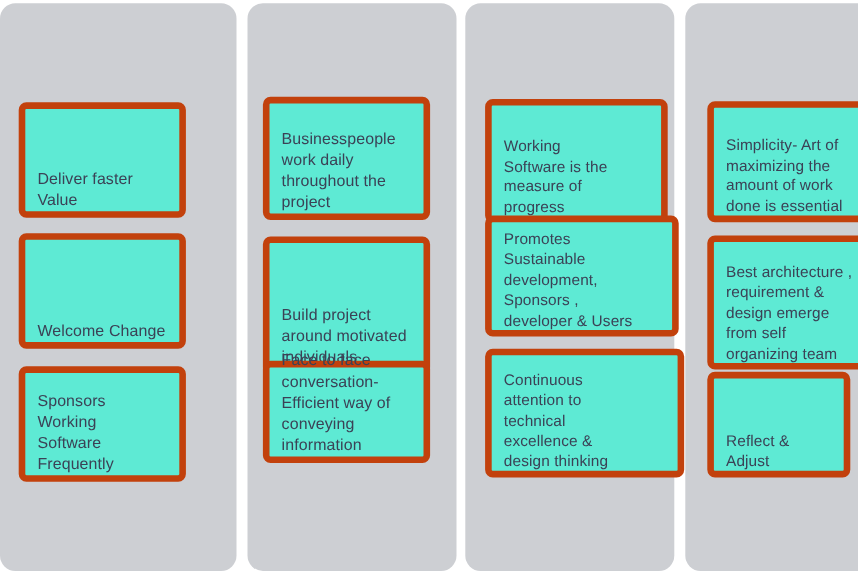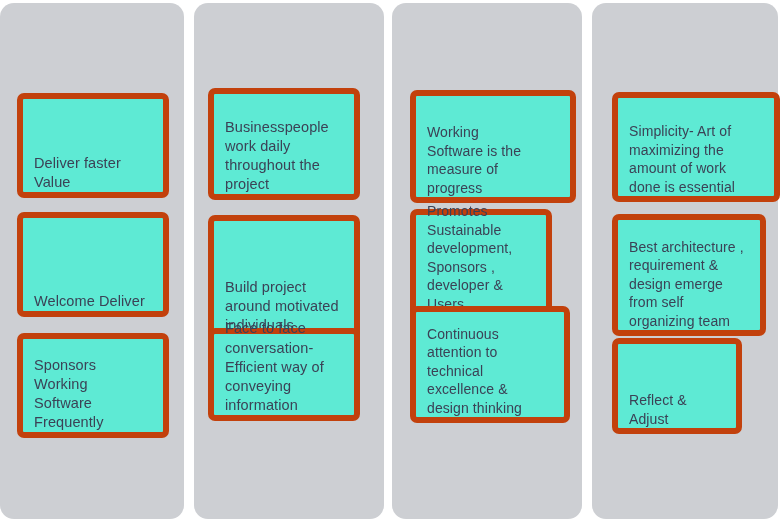--- a/index.html
+++ b/index.html
@@ -25,21 +25,21 @@
 
   .column {
     background: #cdcfd3;
     border-radius: 14px;
     position: relative;
     box-sizing: border-box;
     flex: 0 0 auto;
   }
 
   
-  .col-1 { width: 184px; height: 516px; margin-left: 0px;  margin-top: 3px; padding-left: 28px; }
+  .col-1 { width: 215px; height: 516px; margin-left: 0px;  margin-top: 3px; padding-left: 28px; }
   .col-2 { width: 190px; height: 516px; margin-left: 10px; margin-top: 3px; }
   .col-3 { width: 190px; height: 516px; margin-left: 8px;  margin-top: 3px; }
   .col-4 { width: 186px; height: 516px; margin-left: 10px; margin-top: 3px; }
 
   .card {
     position: absolute;
     background: #5eead4;
     border: 6px solid #c2410c;
     border-radius: 7px;
     box-sizing: border-box;
@@ -61,43 +61,43 @@
   .col-1 .c1 { left: 17px; top: 209px; width: 152px; height: 105px; }
   .col-1 .c2 { left: 17px; top: 330px; width: 152px; height: 105px; }
 
   
   .col-2 .c0 { left: 14px; top: 85px;  width: 152px; height: 112px; }
   .col-2 .c1 { left: 14px; top: 212px; width: 152px; height: 126px; }
   .col-2 .c2 { left: 14px; top: 325px; width: 152px; height: 93px; }
 
   
   .col-3 .c0 { left: 18px; top: 87px;  width: 166px; height: 113px; }
-  .col-3 .c1 { left: 18px; top: 206px; width: 142px; height: 110px; }
-  .col-3 .c2 { left: 18px; top: 303px; width: 160px; height: 117px; }
+  .col-3 .c1 { left: 18px; top: 193px; width: 176px; height: 110px; }
+  .col-3 .c2 { left: 18px; top: 314px; width: 181px; height: 117px; }
 
   
   .col-4 .c0 { left: 20px; top: 89px;  width: 168px; height: 110px; }
   .col-4 .c1 { left: 20px; top: 211px; width: 154px; height: 122px; }
   .col-4 .c2 { left: 20px; top: 335px; width: 130px; height: 96px; }
 
   .col-3 .card-text,
   .col-4 .card-text { font-size: 14px; }
 </style>
 </head>
 <body>
 
 <div id="board">
 
   <div class="column col-1">
     <div class="card c0">
       <span class="card-text">Deliver faster
 Value</span>
     </div>
     <div class="card c1">
-      <span class="card-text">Welcome  Deliver</span>
+      <span class="card-text">Welcome  Change</span>
     </div>
     <div class="card c2">
       <span class="card-text">Sponsors Working
 Software
 Frequently</span>
     </div>
   </div>
 
   <div class="column col-2">
     <div class="card c0">

